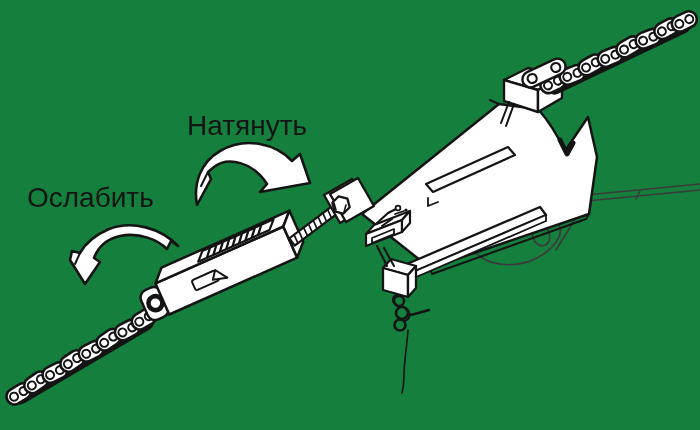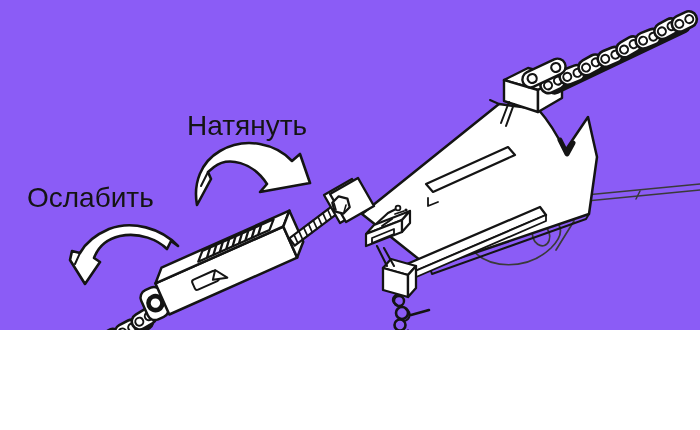--- a/index.html
+++ b/index.html
@@ -1,16 +1,16 @@
 <!DOCTYPE html>
 <html><head>
 <meta charset="utf-8">
 <style>
   html,body{margin:0;padding:0;background:#fff;}
-  .stage{position:relative;width:700px;height:330px;background:#8b5cf6;overflow:hidden;
+  .stage{position:relative;width:700px;height:430px;background:#15803d;overflow:hidden;
          font-family:"Liberation Sans",sans-serif;text-decoration:underline;}
   svg{display:block;}
   text.diagram-label{font-family:"Liberation Sans",sans-serif;font-size:28px;fill:#141414;}
 </style>
 </head>
 <body>
 
 <div class="stage">
 <svg width="700" height="430" viewBox="0 0 700 430" xmlns="http://www.w3.org/2000/svg" stroke-linejoin="round" stroke-linecap="round">
 

